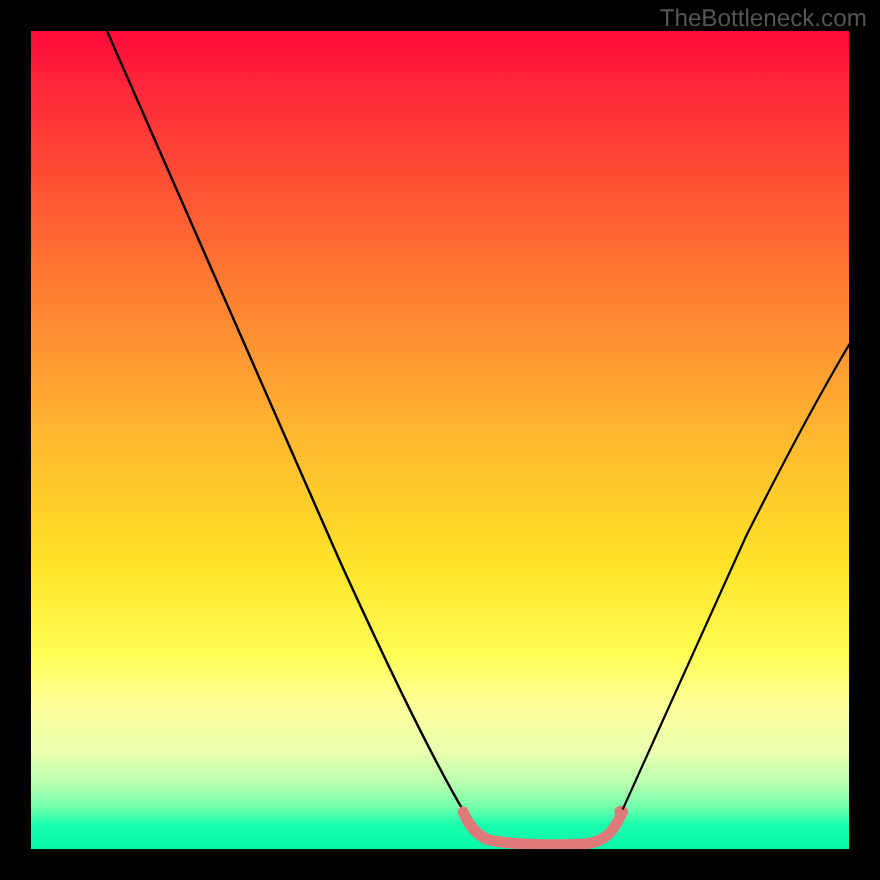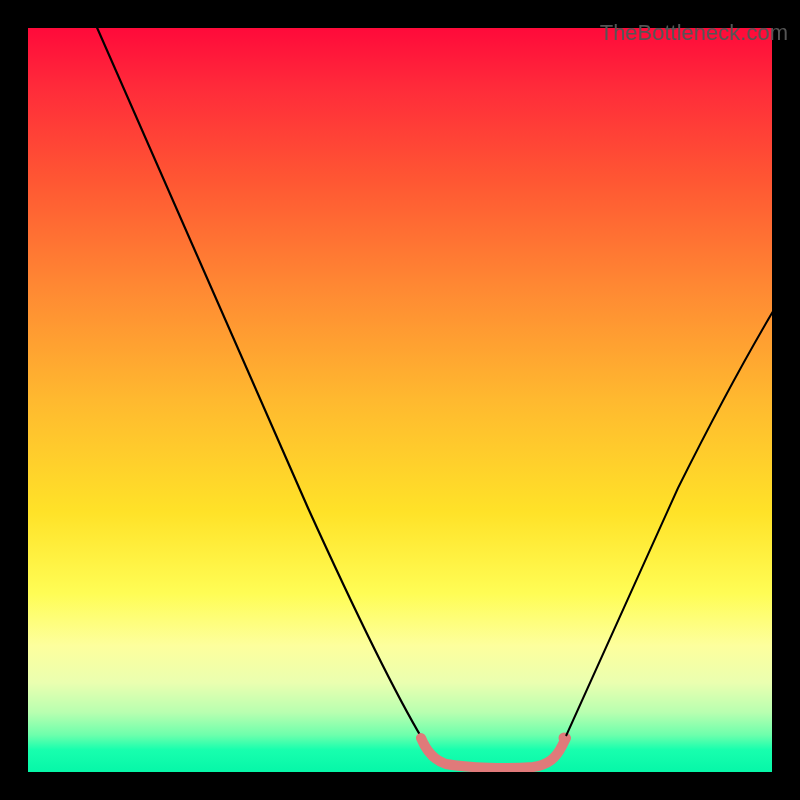--- a/index.html
+++ b/index.html
@@ -5,21 +5,21 @@
   * { margin: 0; padding: 0; box-sizing: border-box; }
   body {
     width: 800px;
     height: 800px;
     background: #000;
     position: relative;
     font-family: Arial, sans-serif;
   }
   .watermark {
     position: absolute;
-    top: 20px;
+    top: 4px;
     right: 12px;
     color: #555;
     font-size: 22px;
     font-weight: 500;
     z-index: 10;
   }
   .plot-area {
     position: absolute;
     left: 28px;
     top: 28px;

